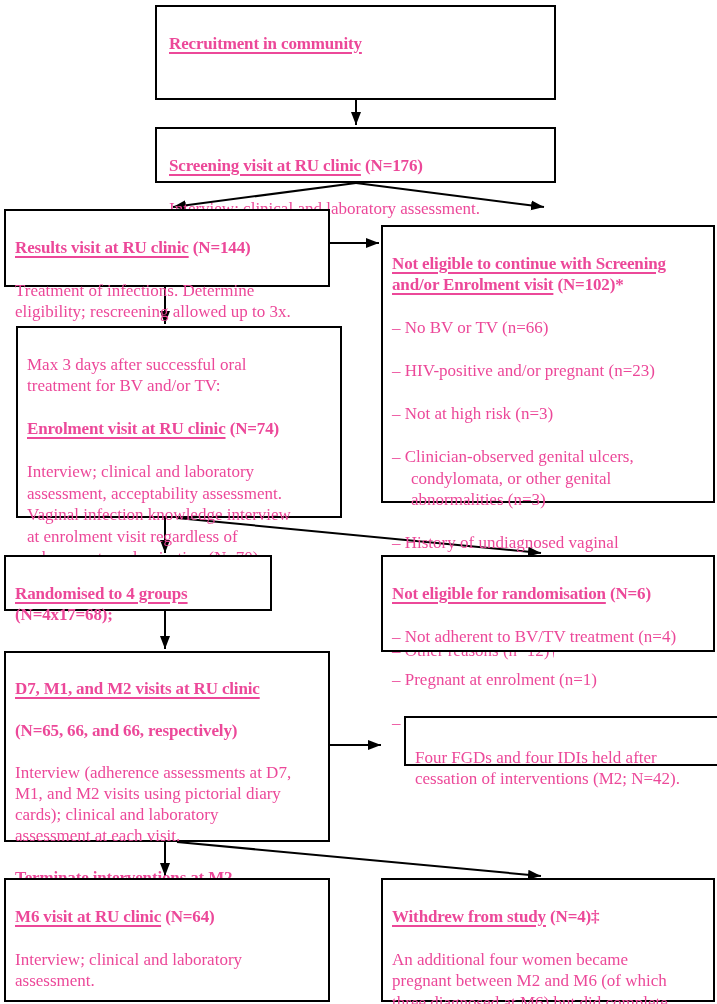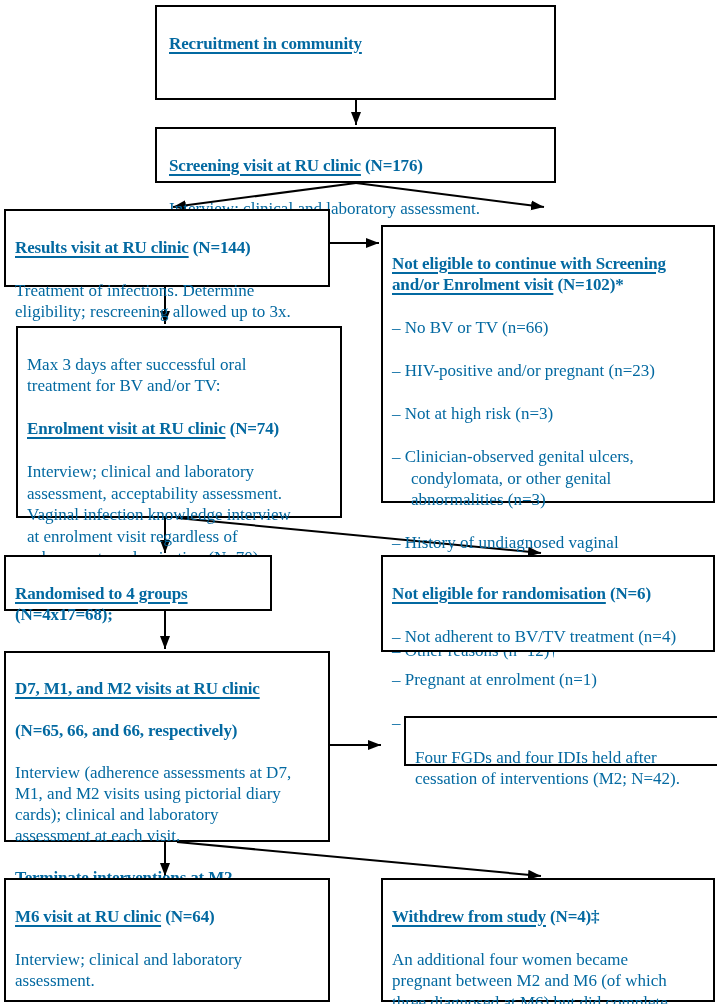--- a/index.html
+++ b/index.html
@@ -1,18 +1,18 @@
 <!DOCTYPE html>
 <html><head>
 <meta charset="utf-8">
 <style>
   html,body { margin:0; padding:0; background:#ffffff; }
   #figure {
     position:relative; width:717px; height:1004px; background:#ffffff;
-    font-family:"Liberation Serif","DejaVu Serif",serif; color:#0369a1;
+    font-family:"Liberation Serif","DejaVu Serif",serif; color:#ec4899;
     overflow:hidden;
   }
   #arrows { position:absolute; left:0; top:0; width:717px; height:1004px; z-index:1; pointer-events:none; }
   #arrows line { stroke:#000; stroke-width:2; }
   #arrows marker path { fill:#000; }
   .box {
     position:absolute; box-sizing:border-box; z-index:2;
     border:2px solid #000; background:#fff;
     font-size:17px; line-height:21.5px;
     padding:4px 5px 4px 9px; white-space:pre-line;

